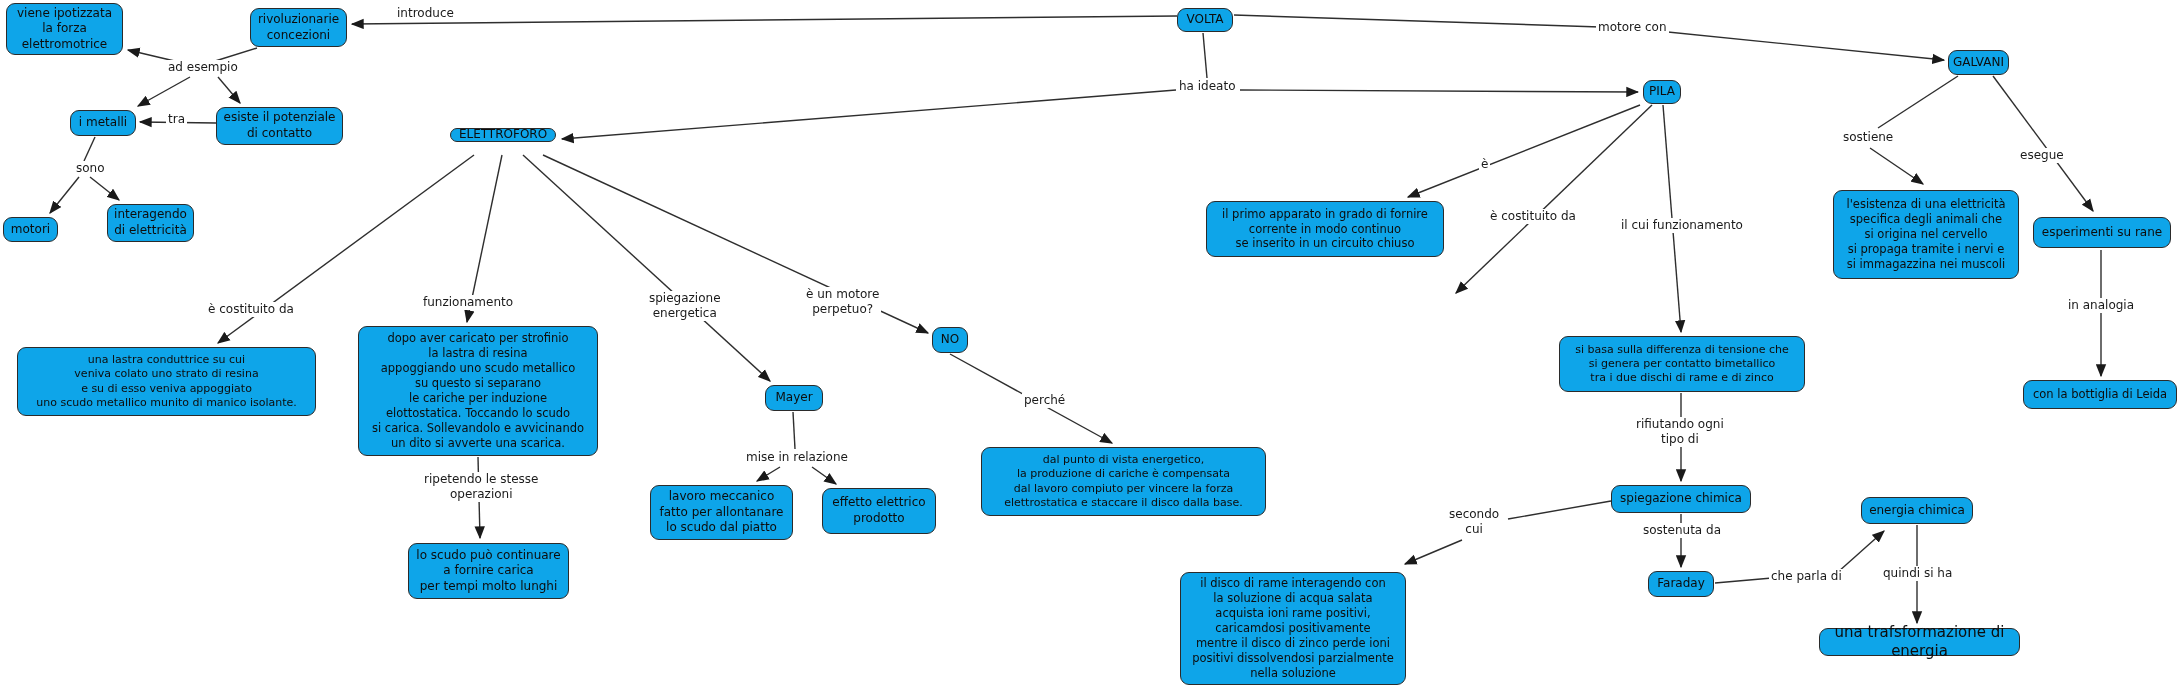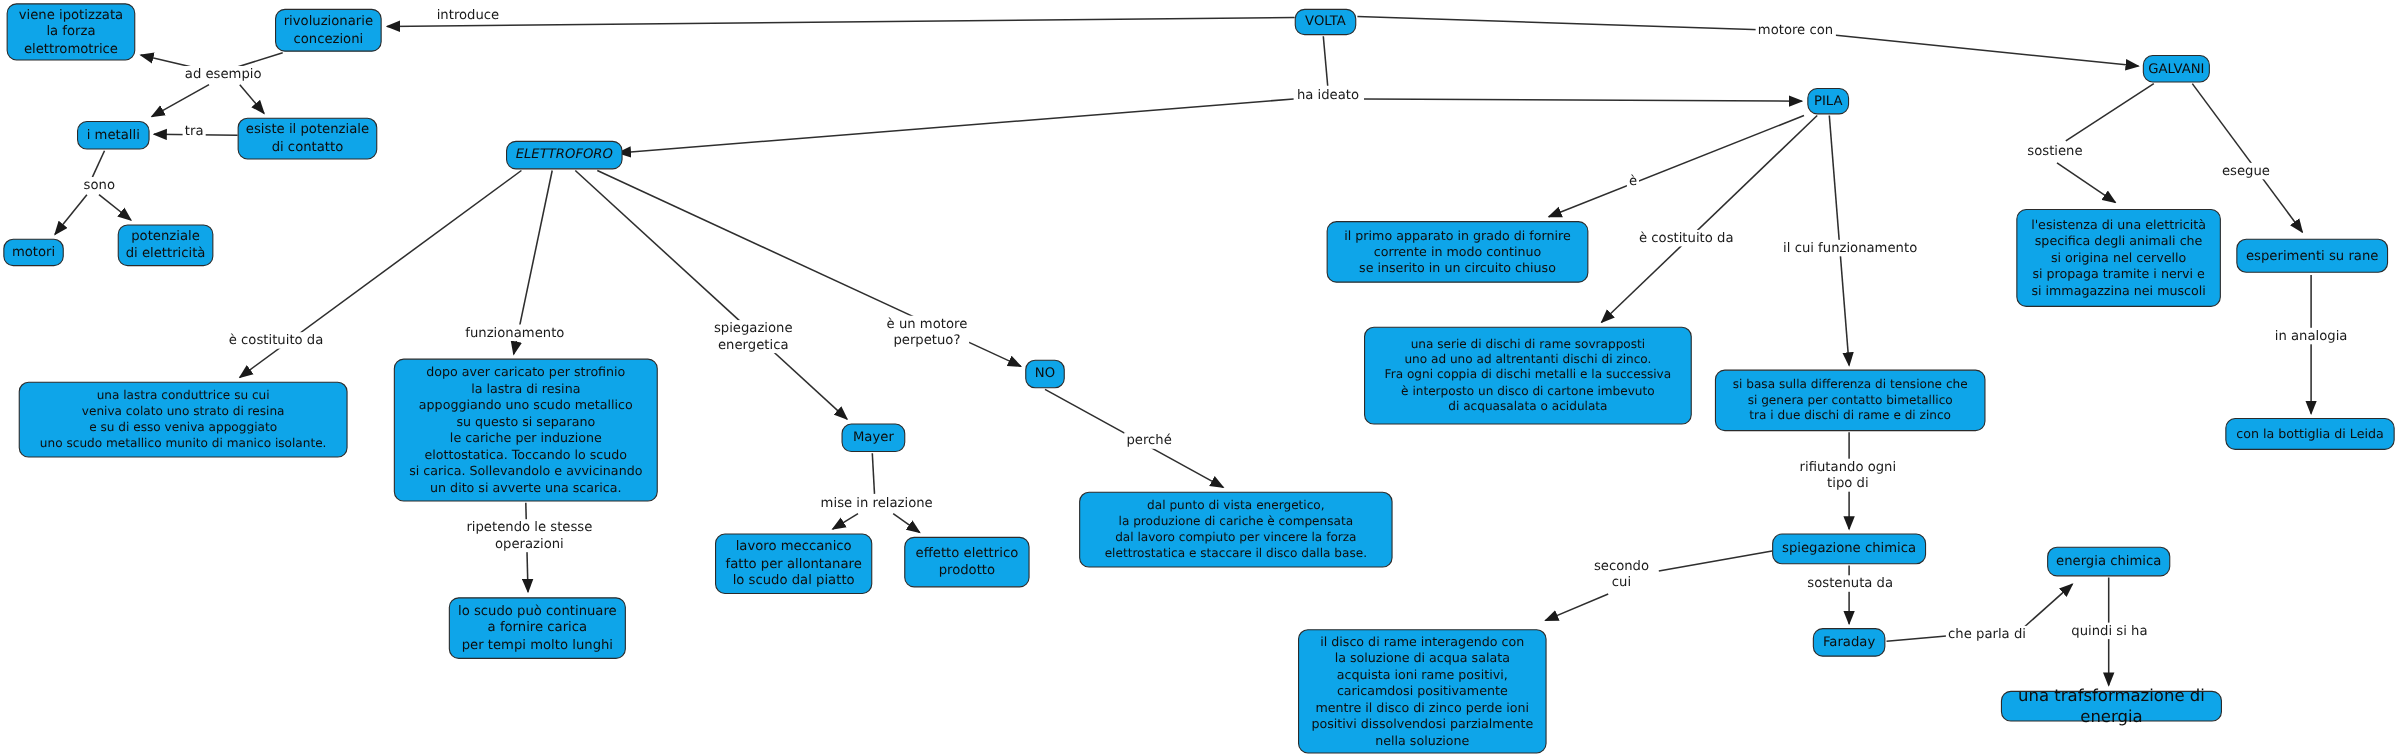--- a/index.html
+++ b/index.html
@@ -60,31 +60,31 @@
       <line x1="1917" y1="525" x2="1917" y2="623" stroke="#2e2e2e" stroke-width="1.4" marker-end="url(#arr)"></line>
       <line x1="1958" y1="76" x2="1878" y2="128" stroke="#2e2e2e" stroke-width="1.4"></line>
       <line x1="1870" y1="148" x2="1923" y2="184" stroke="#2e2e2e" stroke-width="1.4" marker-end="url(#arr)"></line>
       <line x1="1993" y1="76" x2="2093" y2="211" stroke="#2e2e2e" stroke-width="1.4" marker-end="url(#arr)"></line>
       <line x1="2101" y1="250" x2="2101" y2="376" stroke="#2e2e2e" stroke-width="1.4" marker-end="url(#arr)"></line>
       <line x1="478" y1="457" x2="480" y2="538" stroke="#2e2e2e" stroke-width="1.4" marker-end="url(#arr)"></line>
     </svg>
 <div class="node" style="left: 1177px; top: 8px; width: 56px; height: 24px;">VOLTA</div>
     <div class="node" style="left: 1948px; top: 50px; width: 61px; height: 25px;">GALVANI</div>
     <div class="node" style="left: 1643px; top: 80px; width: 38px; height: 24px;">PILA</div>
-    <div class="node" style="left: 460px; top: 128px; width: 106px; height: 26px; font-style: italic;">ELETTROFORO</div>
+    <div class="node" style="left: 450px; top: 128px; width: 106px; height: 14px;">ELETTROFORO</div>
     <div class="node" style="left: 6px; top: 3px; width: 117px; height: 52px;">viene ipotizzata
 la forza
 elettromotrice</div>
     <div class="node" style="left: 250px; top: 8px; width: 97px; height: 39px;">rivoluzionarie
 concezioni</div>
     <div class="node" style="left: 70px; top: 110px; width: 66px; height: 26px;">i metalli</div>
     <div class="node" style="left: 216px; top: 107px; width: 127px; height: 38px;">esiste il potenziale
 di contatto</div>
     <div class="node" style="left: 3px; top: 217px; width: 55px; height: 25px;">motori</div>
-    <div class="node" style="left: 107px; top: 204px; width: 87px; height: 38px;">potenziale
+    <div class="node" style="left: 107px; top: 204px; width: 87px; height: 38px;">interagendo
 di elettricità</div>
     <div class="node" style="left: 5px; top: 347px; width: 299px; height: 69px; font-size: 11px; margin-left: 12px;">una lastra conduttrice su cui
 veniva colato uno strato di resina
 e su di esso veniva appoggiato
 uno scudo metallico munito di manico isolante.</div>
     <div class="node" style="left: 408px; top: 543px; width: 161px; height: 56px;">lo scudo può continuare
 a fornire carica
 per tempi molto lunghi</div>
     <div class="node" style="left: 358px; top: 326px; width: 240px; height: 130px; font-size: 11.5px;">dopo aver caricato per strofinio
 la lastra di resina
@@ -101,25 +101,20 @@
     <div class="node" style="left: 822px; top: 488px; width: 114px; height: 46px;">effetto elettrico
 prodotto</div>
     <div class="node" style="left: 932px; top: 327px; width: 36px; height: 26px;">NO</div>
     <div class="node" style="left: 981px; top: 447px; width: 285px; height: 69px; font-size: 11px;">dal punto di vista energetico,
 la produzione di cariche è compensata
 dal lavoro compiuto per vincere la forza
 elettrostatica e staccare il disco dalla base.</div>
     <div class="node" style="left: 1206px; top: 201px; width: 238px; height: 56px; font-size: 11.5px;">il primo apparato in grado di fornire
 corrente in modo continuo
 se inserito in un circuito chiuso</div>
-    <div class="node" style="left: 1240px; top: 297px; width: 298px; height: 89px; font-size: 11px;">una serie di dischi di rame sovrapposti
-uno ad uno ad altrentanti dischi di zinco.
-Fra ogni coppia di dischi metalli e la successiva
-è interposto un disco di cartone imbevuto
-di acquasalata o acidulata</div>
     <div class="node" style="left: 1559px; top: 336px; width: 246px; height: 56px; font-size: 11px;">si basa sulla differenza di tensione che
 si genera per contatto bimetallico
 tra i due dischi di rame e di zinco</div>
     <div class="node" style="left: 1611px; top: 485px; width: 140px; height: 28px;">spiegazione chimica</div>
     <div class="node" style="left: 1648px; top: 571px; width: 66px; height: 26px;">Faraday</div>
     <div class="node" style="left: 1861px; top: 497px; width: 112px; height: 27px;">energia chimica</div>
     <div class="node" style="left: 1819px; top: 628px; width: 201px; height: 28px; font-size: 15px;">una trafsformazione di energia</div>
     <div class="node" style="left: 1180px; top: 572px; width: 226px; height: 113px; font-size: 11.5px;">il disco di rame interagendo con
 la soluzione di acqua salata
 acquista ioni rame positivi,

